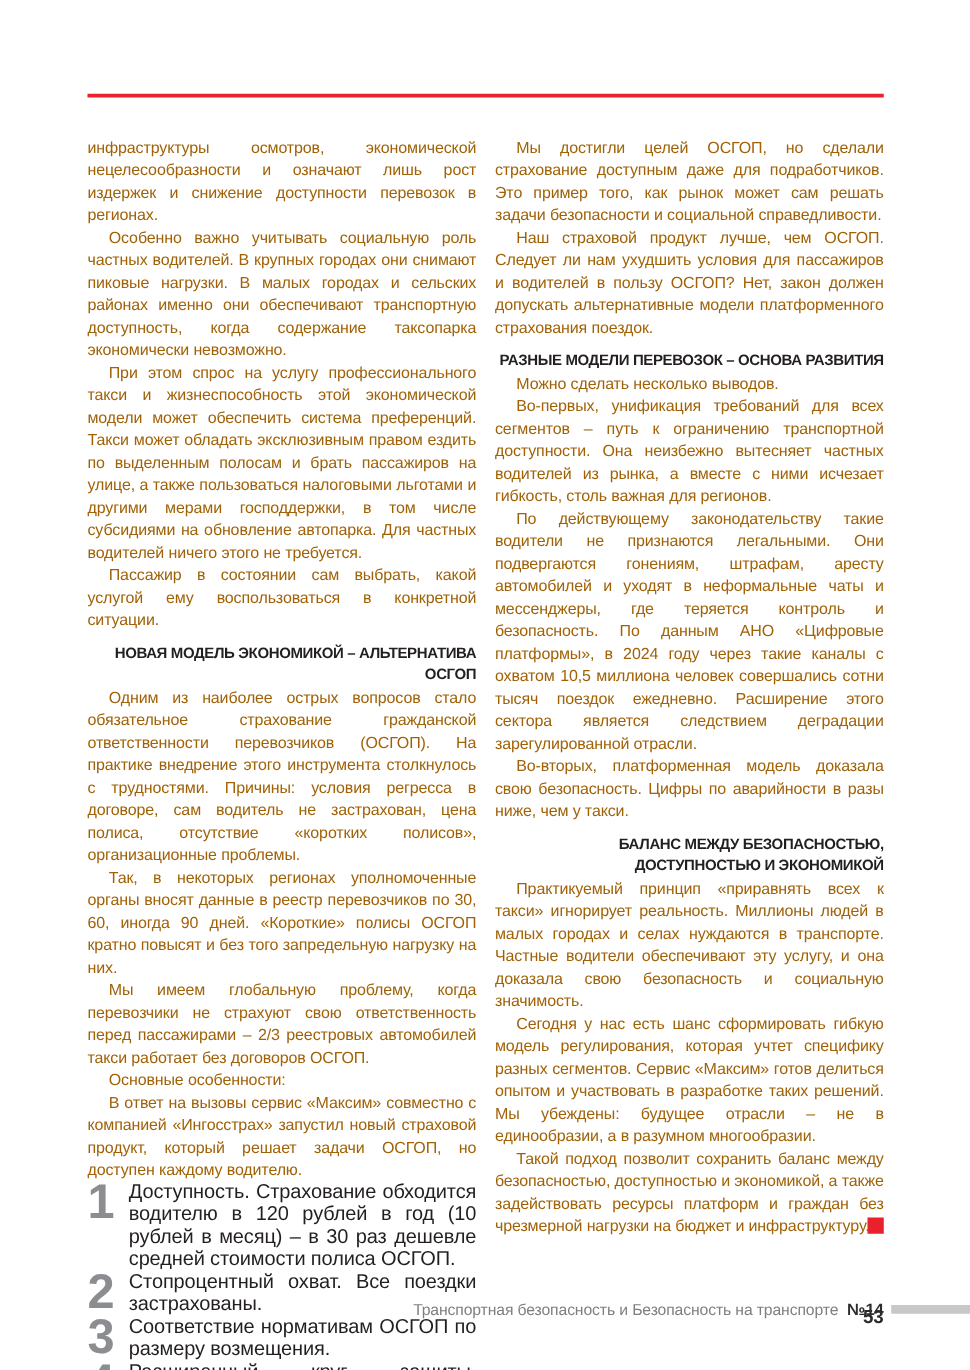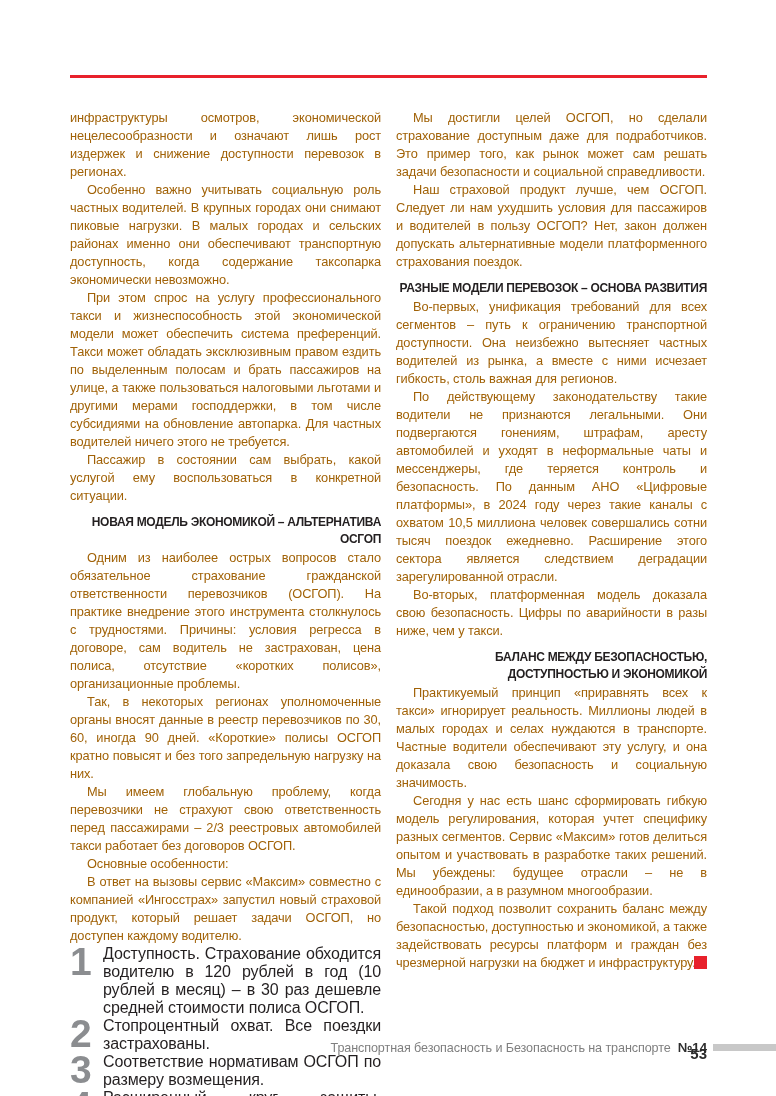--- a/index.html
+++ b/index.html
@@ -168,20 +168,21 @@
       <div class="feature">
         <div class="num">4</div>
         <div class="ftext">Расширенный круг защиты. Возмещается вред не только пассажирам, но и водителям, а также пешеходам.</div>
       </div>
     </div>
 
     <div class="col">
       <p>Мы достигли целей ОСГОП, но сделали страхование доступным даже для подработчиков. Это пример того, как рынок может сам решать задачи безопасности и социальной справедливости.</p>
       <p>Наш страховой продукт лучше, чем ОСГОП. Следует ли нам ухудшить условия для пассажиров и водителей в пользу ОСГОП? Нет, закон должен допускать альтернативные модели платформенного страхования поездок.</p>
       <h3>РАЗНЫЕ МОДЕЛИ ПЕРЕВОЗОК – ОСНОВА РАЗВИТИЯ</h3>
+      <p>Можно сделать несколько выводов.</p>
       <p>Во-первых, унификация требований для всех сегментов – путь к ограничению транспортной доступности. Она неизбежно вытесняет частных водителей из рынка, а вместе с ними исчезает гибкость, столь важная для регионов.</p>
       <p>По действующему законодательству такие водители не признаются легальными. Они подвергаются гонениям, штрафам, аресту автомобилей и уходят в неформальные чаты и мессенджеры, где теряется контроль и безопасность. По данным АНО «Цифровые платформы», в 2024 году через такие каналы с охватом 10,5 миллиона человек совершались сотни тысяч поездок ежедневно. Расширение этого сектора является следствием деградации зарегулированной отрасли.</p>
       <p>Во-вторых, платформенная модель доказала свою безопасность. Цифры по аварийности в разы ниже, чем у такси.</p>
       <h3>БАЛАНС МЕЖДУ БЕЗОПАСНОСТЬЮ, ДОСТУПНОСТЬЮ И ЭКОНОМИКОЙ</h3>
       <p>Практикуемый принцип «приравнять всех к такси» игнорирует реальность. Миллионы людей в малых городах и селах нуждаются в транспорте. Частные водители обеспечивают эту услугу, и она доказала свою безопасность и социальную значимость.</p>
       <p>Сегодня у нас есть шанс сформировать гибкую модель регулирования, которая учтет специфику разных сегментов. Сервис «Максим» готов делиться опытом и участвовать в разработке таких решений. Мы убеждены: будущее отрасли – не в единообразии, а в разумном многообразии.</p>
       <p class="last-para"><span>Такой подход позволит сохранить баланс между безопасностью, доступностью и экономикой, а также задействовать ресурсы платформ и граждан без чрезмерной нагрузки на бюджет и инфраструктуру.</span><span class="endmark"></span></p>
     </div>
 
   </div>

